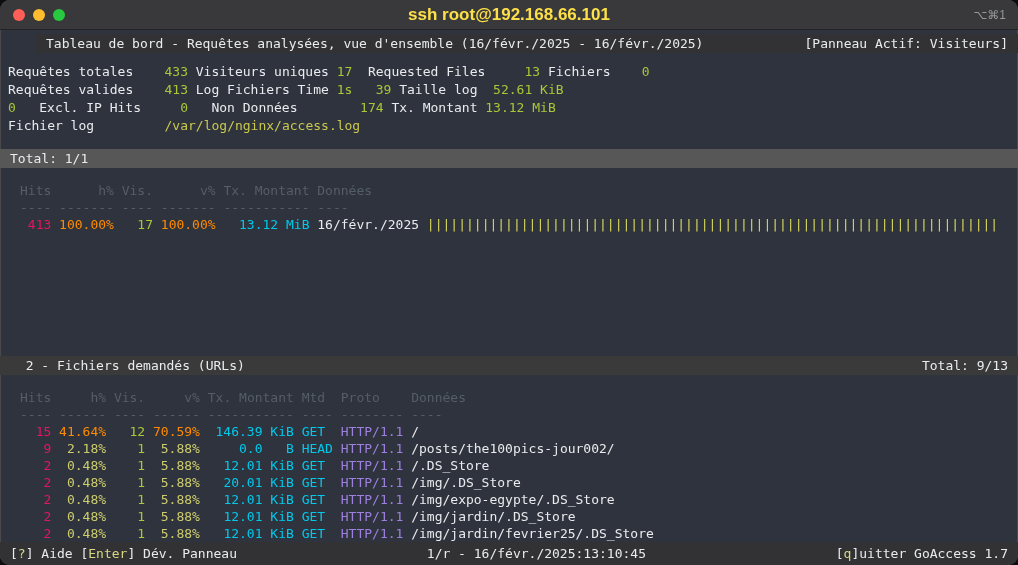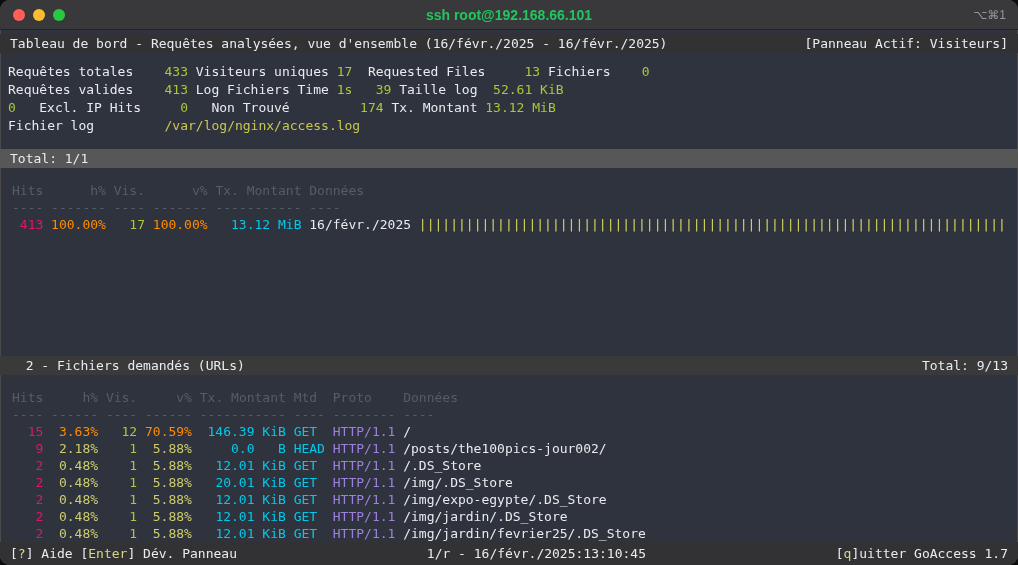--- a/index.html
+++ b/index.html
@@ -14,40 +14,40 @@
   .window{width:1018px;height:565px;border-radius:10px;overflow:hidden;background:var(--bg);
     box-shadow:0 0 0 1px #4a4a4c inset;display:flex;flex-direction:column;}
   
   .titlebar{height:30px;flex:0 0 30px;background:#39393b;border-bottom:1px solid #232325;
     display:flex;align-items:center;position:relative;font-family:"Liberation Sans",sans-serif;}
   .traffic{display:flex;gap:8px;margin-left:13px;}
   .light{width:12px;height:12px;border-radius:50%;}
   .light.red{background:#ff5f57;}
   .light.yellow{background:#febc2e;}
   .light.green{background:#28c840;}
-  .win-title{position:absolute;left:0;right:0;text-align:center;color:#22c55e;
-    font-size:14px;font-weight:700;pointer-events:none;}
+  .win-title{position:absolute;left:0;right:0;text-align:center;color:#fde047;
+    font-size:17px;font-weight:700;pointer-events:none;}
   .win-shortcut{margin-left:auto;margin-right:12px;color:#95979d;font-size:12px;}
   
   .term{flex:1;display:flex;flex-direction:column;color:var(--fg);font-size:13px;overflow:hidden;}
   .hbar{height:19px;flex:0 0 19px;line-height:19px;display:flex;justify-content:space-between;
     padding:0 10px;white-space:pre;}
-  .topbar{background:var(--chrome);margin-top:4px;}
+  .topbar{background:var(--chrome);margin-top:4px;margin-left:36px;}
   .footer{background:var(--chrome);height:23px;flex:0 0 23px;line-height:23px;align-items:center;}
   .panelbar{cursor:pointer;}
   .panelbar.active{background:var(--barActive);}
   .panelbar.inactive{background:var(--barInactive);}
   
   .stats{padding:10px 6px 0 8px;margin-bottom:14px;}
   .stats-line{height:18px;line-height:18px;display:flex;column-gap:1ch;white-space:pre;}
   .stats-line span{display:block;overflow:visible;}
   .sc1{width:19ch;} .sc2{width:3ch;} .sc3{width:17ch;} .sc4{width:3ch;}
   .sc5{width:18ch;} .sc6{width:3ch;text-align:right;} .sc7{width:11ch;} .sc8{flex:1;}
   
-  .gtable{padding:0 12px;}
+  .gtable{padding:0 20px;}
   .trow{height:17px;line-height:17px;display:flex;column-gap:1ch;white-space:pre;overflow:hidden;}
   .trow.spacer{height:14px;}
   .trow span{display:block;flex:0 0 auto;overflow:hidden;}
   .al{text-align:left;} .ar{text-align:right;}
   .w4{width:4ch;} .w6{width:6ch;} .w7{width:7ch;} .w8{width:8ch;} .w11{width:11ch;} .w13{width:13ch;}
   .wflex{flex:1 1 auto !important;}
   .cw{color:var(--fg);} .cd{color:var(--dim);} .cg{color:var(--green);} .ccr{color:var(--crimson);}
   .co{color:var(--orange);} .col{color:var(--olive);} .cc{color:var(--cyan);} .cp{color:var(--purple);}
   .cy{color:var(--baryellow);} .cpath{color:var(--path);} .ckey{color:var(--key);}
   .gap-fill{flex:1 1 auto;}
@@ -70,21 +70,21 @@
   <div class="term">
 
     <div class="hbar topbar">
       <span>Tableau de bord - Requêtes analysées, vue d'ensemble (16/févr./2025 - 16/févr./2025)</span>
       <span>[Panneau Actif: Visiteurs]</span>
     </div>
 
     <div class="stats" id="stats">
         <div class="stats-line"><span class="sc1 cw">Requêtes totales</span><span class="sc2 cg">433</span><span class="sc3 cw">Visiteurs uniques</span><span class="sc4 cg">17</span><span class="sc5 cw">Requested Files</span><span class="sc6 cg">13</span><span class="sc7 cw">Fichiers</span><span class="sc8 cg">0</span></div>
         <div class="stats-line"><span class="sc1 cw">Requêtes valides</span><span class="sc2 cg">413</span><span class="sc3 cw">Log Fichiers Time</span><span class="sc4 cg">1s</span><span class="sc6 cg">39</span><span class="sc7 cw">Taille log</span><span class="sc8 cg">52.61 KiB</span></div>
-        <div class="stats-line"><span class="sc2 cg">0</span><span class="sc3 cw">Excl. IP Hits</span><span class="sc4 cg">0</span><span class="sc5 cw">Non Trouvé</span><span class="sc6 cg">174</span><span class="sc7 cw">Tx. Montant</span><span class="sc8 cg">13.12 MiB</span></div>
+        <div class="stats-line"><span class="sc2 cg">0</span><span class="sc3 cw">Excl. IP Hits</span><span class="sc4 cg">0</span><span class="sc5 cw">Non Données</span><span class="sc6 cg">174</span><span class="sc7 cw">Tx. Montant</span><span class="sc8 cg">13.12 MiB</span></div>
         <div class="stats-line"><span class="sc1 cw">Fichier log</span><span class="sc8 cpath">/var/log/nginx/access.log</span></div>
       </div>
 
     <div class="hbar panelbar active">
       <span>Total: 1/1</span>
     </div>
     <div class="gtable" id="p1-table">
         <div class="trow spacer"></div>
         <div class="trow"><span class="w4 ar cd">Hits</span><span class="w7 ar cd">h%</span><span class="w4 ar cd">Vis.</span><span class="w7 ar cd">v%</span><span class="w11 ar cd">Tx. Montant</span><span class="w13 al cd">Données</span><span class="wflex al cd"></span></div>
         <div class="trow"><span class="w4 al cd">----</span><span class="w7 al cd">-------</span><span class="w4 al cd">----</span><span class="w7 al cd">-------</span><span class="w11 al cd">-----------</span><span class="w13 al cd">----</span><span class="wflex al cd"></span></div>
@@ -94,21 +94,21 @@
     <div class="gap-fill"></div>
 
     <div class="hbar panelbar inactive">
       <span>  2 - Fichiers demandés (URLs)</span>
       <span>Total: 9/13</span>
     </div>
     <div class="gtable" id="p2-table">
         <div class="trow spacer"></div>
         <div class="trow"><span class="w4 ar cd">Hits</span><span class="w6 ar cd">h%</span><span class="w4 ar cd">Vis.</span><span class="w6 ar cd">v%</span><span class="w11 ar cd">Tx. Montant</span><span class="w4 al cd">Mtd</span><span class="w8 al cd">Proto</span><span class="wflex al cd">Données</span></div>
         <div class="trow"><span class="w4 al cd">----</span><span class="w6 al cd">------</span><span class="w4 al cd">----</span><span class="w6 al cd">------</span><span class="w11 al cd">-----------</span><span class="w4 al cd">----</span><span class="w8 al cd">--------</span><span class="wflex al cd">----</span></div>
-        <div class="trow"><span class="w4 ar ccr">15</span><span class="w6 ar co">3.63%</span><span class="w4 ar cg">12</span><span class="w6 ar co">70.59%</span><span class="w11 ar cc">146.39 KiB</span><span class="w4 al cc">GET</span><span class="w8 al cp">HTTP/1.1</span><span class="wflex al cw">/</span></div>
+        <div class="trow"><span class="w4 ar ccr">15</span><span class="w6 ar co">41.64%</span><span class="w4 ar cg">12</span><span class="w6 ar co">70.59%</span><span class="w11 ar cc">146.39 KiB</span><span class="w4 al cc">GET</span><span class="w8 al cp">HTTP/1.1</span><span class="wflex al cw">/</span></div>
         <div class="trow"><span class="w4 ar ccr">9</span><span class="w6 ar col">2.18%</span><span class="w4 ar cg">1</span><span class="w6 ar col">5.88%</span><span class="w11 ar cc">0.0   B</span><span class="w4 al cc">HEAD</span><span class="w8 al cp">HTTP/1.1</span><span class="wflex al cw">/posts/the100pics-jour002/</span></div>
         <div class="trow"><span class="w4 ar ccr">2</span><span class="w6 ar col">0.48%</span><span class="w4 ar cg">1</span><span class="w6 ar col">5.88%</span><span class="w11 ar cc">12.01 KiB</span><span class="w4 al cc">GET</span><span class="w8 al cp">HTTP/1.1</span><span class="wflex al cw">/.DS_Store</span></div>
         <div class="trow"><span class="w4 ar ccr">2</span><span class="w6 ar col">0.48%</span><span class="w4 ar cg">1</span><span class="w6 ar col">5.88%</span><span class="w11 ar cc">20.01 KiB</span><span class="w4 al cc">GET</span><span class="w8 al cp">HTTP/1.1</span><span class="wflex al cw">/img/.DS_Store</span></div>
         <div class="trow"><span class="w4 ar ccr">2</span><span class="w6 ar col">0.48%</span><span class="w4 ar cg">1</span><span class="w6 ar col">5.88%</span><span class="w11 ar cc">12.01 KiB</span><span class="w4 al cc">GET</span><span class="w8 al cp">HTTP/1.1</span><span class="wflex al cw">/img/expo-egypte/.DS_Store</span></div>
         <div class="trow"><span class="w4 ar ccr">2</span><span class="w6 ar col">0.48%</span><span class="w4 ar cg">1</span><span class="w6 ar col">5.88%</span><span class="w11 ar cc">12.01 KiB</span><span class="w4 al cc">GET</span><span class="w8 al cp">HTTP/1.1</span><span class="wflex al cw">/img/jardin/.DS_Store</span></div>
         <div class="trow"><span class="w4 ar ccr">2</span><span class="w6 ar col">0.48%</span><span class="w4 ar cg">1</span><span class="w6 ar col">5.88%</span><span class="w11 ar cc">12.01 KiB</span><span class="w4 al cc">GET</span><span class="w8 al cp">HTTP/1.1</span><span class="wflex al cw">/img/jardin/fevrier25/.DS_Store</span></div>
       </div>
 
     <div class="hbar footer">
       <span id="footer-left"><span class="cw">[</span><span class="ckey">?</span><span class="cw">] Aide [</span><span class="ckey">Enter</span><span class="cw">] Dév. Panneau</span></span>

